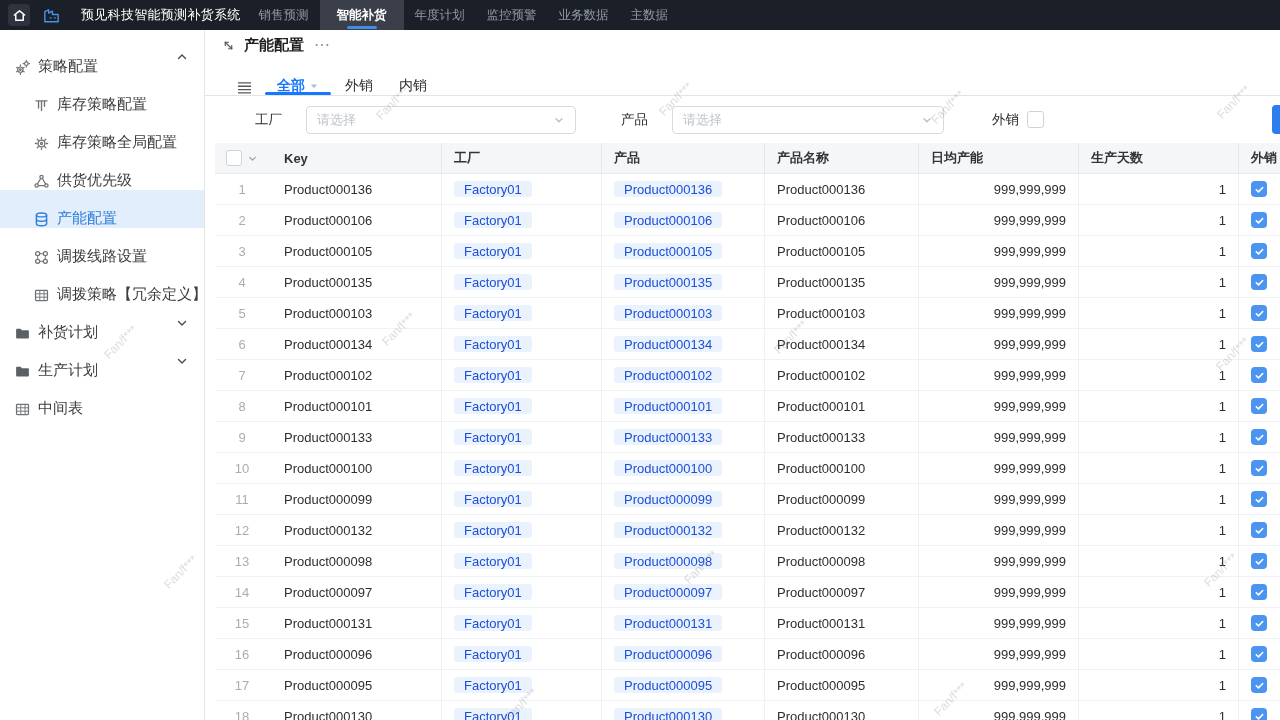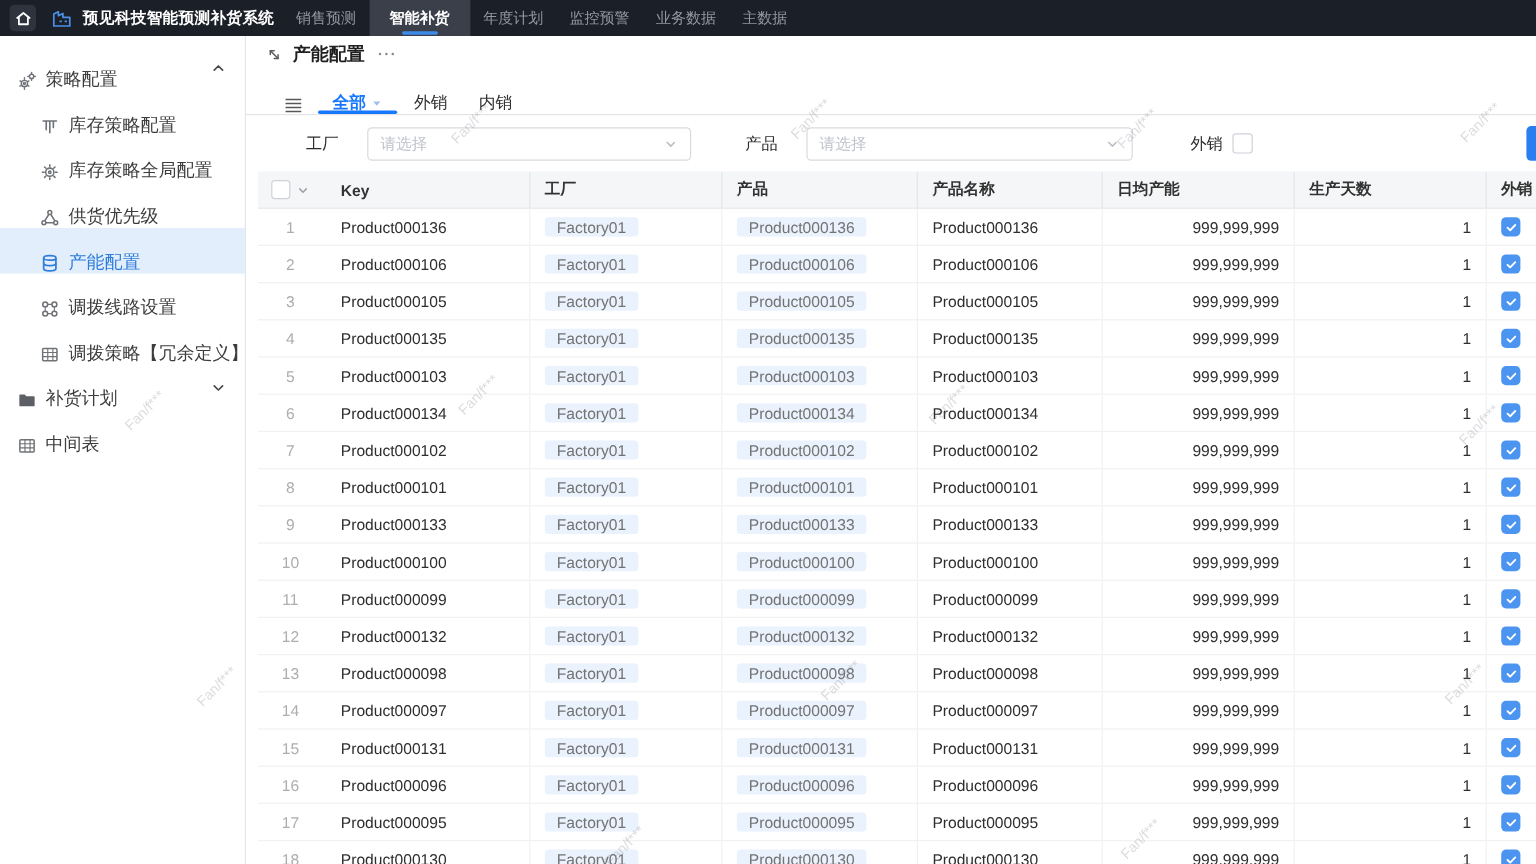--- a/index.html
+++ b/index.html
@@ -4,21 +4,21 @@
 <style>
   html,body{margin:0;padding:0}
   body{width:1280px;height:720px;overflow:hidden;position:relative;background:#fff;
        font-family:"Liberation Sans",sans-serif;-webkit-font-smoothing:antialiased}
 
   
   .topbar{height:30px;background:#1b1f27;display:flex;align-items:center;color:#fff}
   .home-btn{width:22px;height:22px;margin-left:8px;background:#2e333d;border-radius:4px;
             display:flex;align-items:center;justify-content:center;cursor:pointer;flex:none}
   .logo{margin-left:12px;display:flex;flex:none}
-  .app-title{margin-left:8px;font-size:13px;font-weight:bold;letter-spacing:.3px;white-space:nowrap}
+  .app-title{margin-left:20px;font-size:13px;font-weight:normal;letter-spacing:.3px;white-space:nowrap}
   .topnav{display:flex;height:100%;margin-left:7px}
   .nav-item{position:relative;display:flex;align-items:center;padding:0 11px;font-size:12.5px;
             color:#9298a3;cursor:pointer;white-space:nowrap}
   .nav-item.active{background:#3a3f4a;color:#fff;font-weight:bold;padding:0 17px}
   .nav-underline{display:none}
   .nav-item.active .nav-underline{display:block;position:absolute;bottom:1px;left:50%;
             transform:translateX(-50%);width:30px;height:3px;border-radius:2px;background:#3f8be8}
 
   
   .shell{display:flex;height:690px}
@@ -72,21 +72,21 @@
   .thead{background:#f5f6f7;border-bottom:1px solid #e6e8ea;font-weight:bold;color:#333}
   .cell{height:100%;display:flex;align-items:center;box-sizing:border-box;
         border-right:1px solid #eef0f2;padding:0 12px;overflow:hidden;white-space:nowrap}
   .thead .cell{border-right-color:#e4e6e9}
   .cell.sel{justify-content:center;border-right:none;padding:0}
   .cell.key{padding-left:15px}
   .cell.num{justify-content:flex-end}
   .cell.exp{border-right:none}
   .idx{color:#adadad}
   .tag{background:#e9f2fd;border-radius:3px;height:16px;display:inline-flex;align-items:center;
-       padding:0 10px;color:#737373;min-width:20px;box-sizing:border-box}
+       padding:0 10px;color:#1d4ed8;min-width:20px;box-sizing:border-box}
   .cb{width:16px;height:16px;border-radius:4px;background:#4b95f1;display:flex;
       align-items:center;justify-content:center;cursor:pointer;flex:none}
   .sel-box{width:14px;height:14px;border:1px solid #cfd2d8;border-radius:3px;background:#fff;
            margin-right:5px;cursor:pointer}
   .sel-chevron{display:flex;cursor:pointer}
 
   
   .wm{position:absolute;color:rgba(125,128,135,.28);font-size:12px;transform:rotate(-45deg);
       pointer-events:none;z-index:40;white-space:nowrap}
 </style>
@@ -239,20 +239,33 @@
     <span class="s-label">调拨策略【冗余定义】</span>
 
   </div>
       <div class="side-item root">
     <span class="s-icon">
           <svg width="17" height="17" viewBox="0 0 20 20">
             <path d="M2.5 5.2c0-.5.4-.9.9-.9h4.3l1.7 1.9h7.2c.5 0 .9.4.9.9v8c0 .5-.4.9-.9.9H3.4c-.5 0-.9-.4-.9-.9z" fill="#5c6066"></path>
           </svg>
         </span>
     <span class="s-label">补货计划</span>
+    <span class="s-chevron">
+          <svg width="12" height="12" viewBox="0 0 12 12">
+            <path d="M2.5 4.5L6 8l3.5-3.5" stroke="#4a4a4a" fill="none" stroke-width="1.4" stroke-linecap="round" stroke-linejoin="round"></path>
+          </svg>
+        </span>
+  </div>
+      <div class="side-item root">
+    <span class="s-icon">
+          <svg width="17" height="17" viewBox="0 0 20 20">
+            <path d="M2.5 5.2c0-.5.4-.9.9-.9h4.3l1.7 1.9h7.2c.5 0 .9.4.9.9v8c0 .5-.4.9-.9.9H3.4c-.5 0-.9-.4-.9-.9z" fill="#5c6066"></path>
+          </svg>
+        </span>
+    <span class="s-label">生产计划</span>
     <span class="s-chevron">
           <svg width="12" height="12" viewBox="0 0 12 12">
             <path d="M2.5 4.5L6 8l3.5-3.5" stroke="#4a4a4a" fill="none" stroke-width="1.4" stroke-linecap="round" stroke-linejoin="round"></path>
           </svg>
         </span>
   </div>
       <div class="side-item root">
     <span class="s-icon">
           <svg width="17" height="17" viewBox="0 0 20 20">
             <g stroke="#6f7377" fill="none" stroke-width="1.5">

